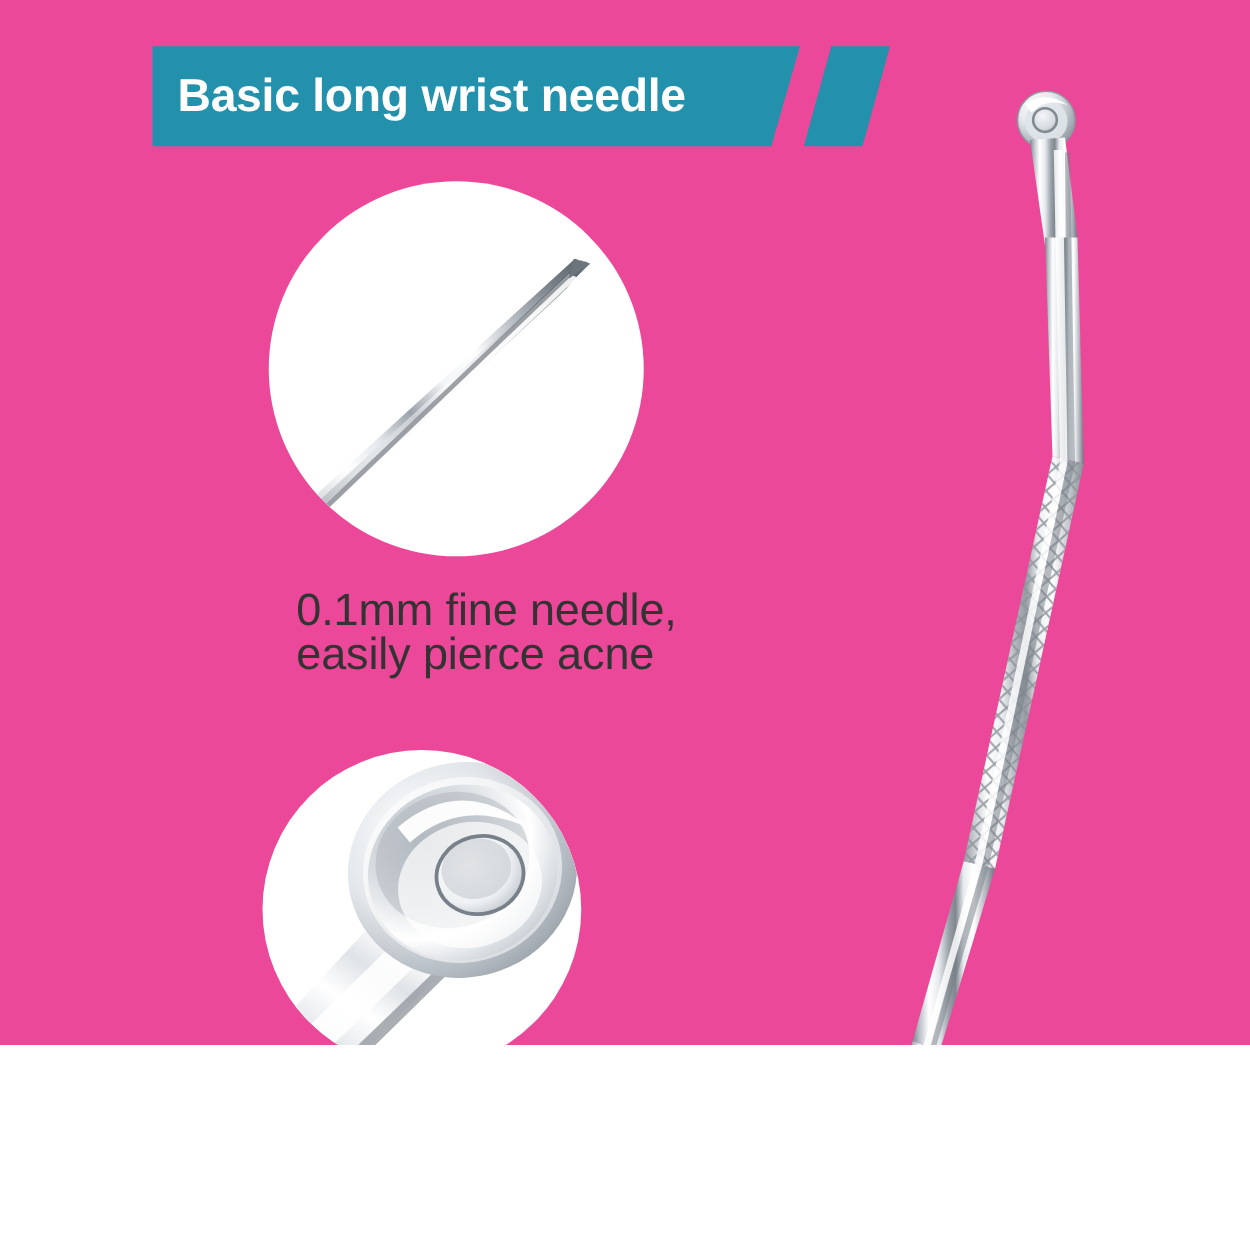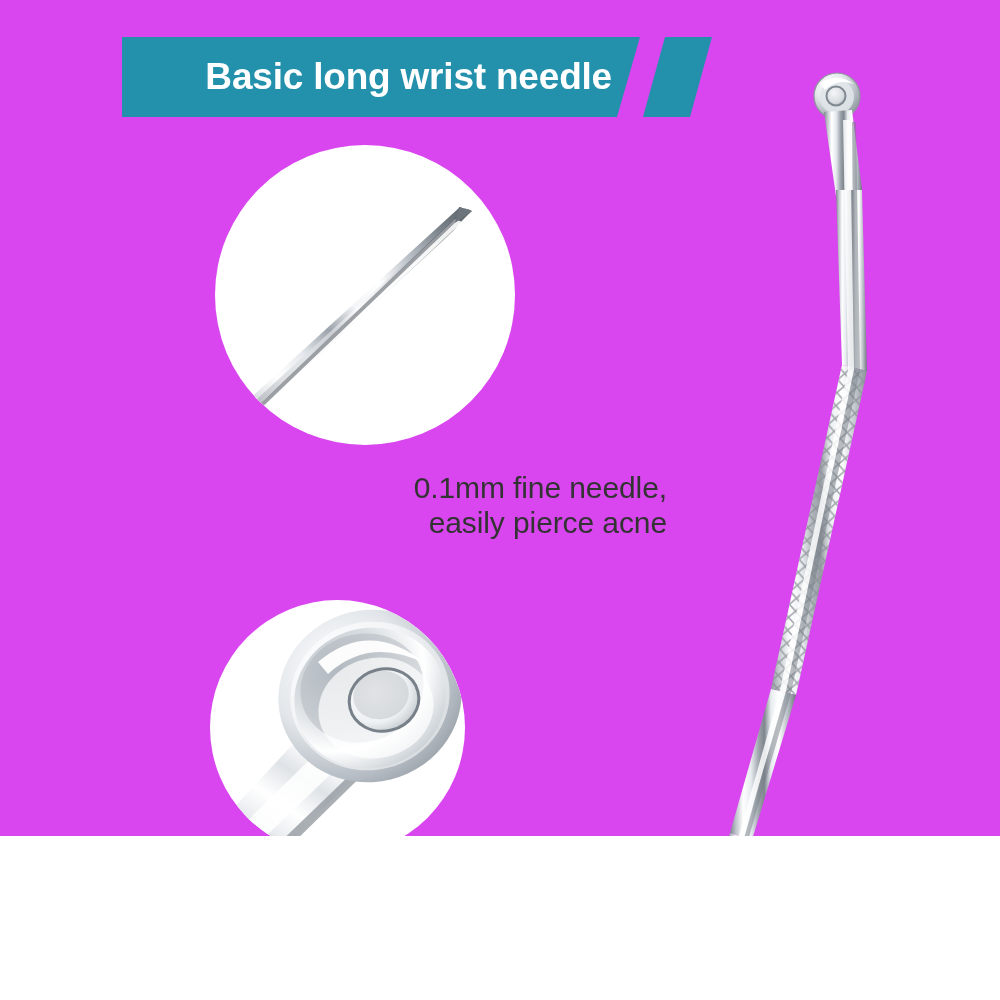--- a/index.html
+++ b/index.html
@@ -10,23 +10,22 @@
   body {
     width: 1000px;
     height: 1000px;
     overflow: hidden;
     font-family: "Liberation Sans", sans-serif;
   }
   #page {
     position: relative;
     width: 1000px;
     height: 836px;
-    background: #d946ef;
+    background: #ec4899;
     overflow: hidden;
-    text-align: right;
   }
 
   
   #header-banner {
     position: absolute;
     left: 0;
     top: 0;
     width: 1000px;
     height: 160px;
     pointer-events: none;
@@ -69,21 +68,21 @@
     position: absolute;
     left: 0;
     top: 0;
   }
 
   
   .caption {
     position: absolute;
     color: #333333;
     font-family: "Liberation Sans", sans-serif;
-    font-size: 30px;
+    font-size: 36px;
     line-height: 35px;
     white-space: pre-line;
     letter-spacing: -0.1px;
   }
   #caption-needle-tip {
     left: 237px;
     top: 470px;
     width: 430px;
   }
   #caption-press-ring {

